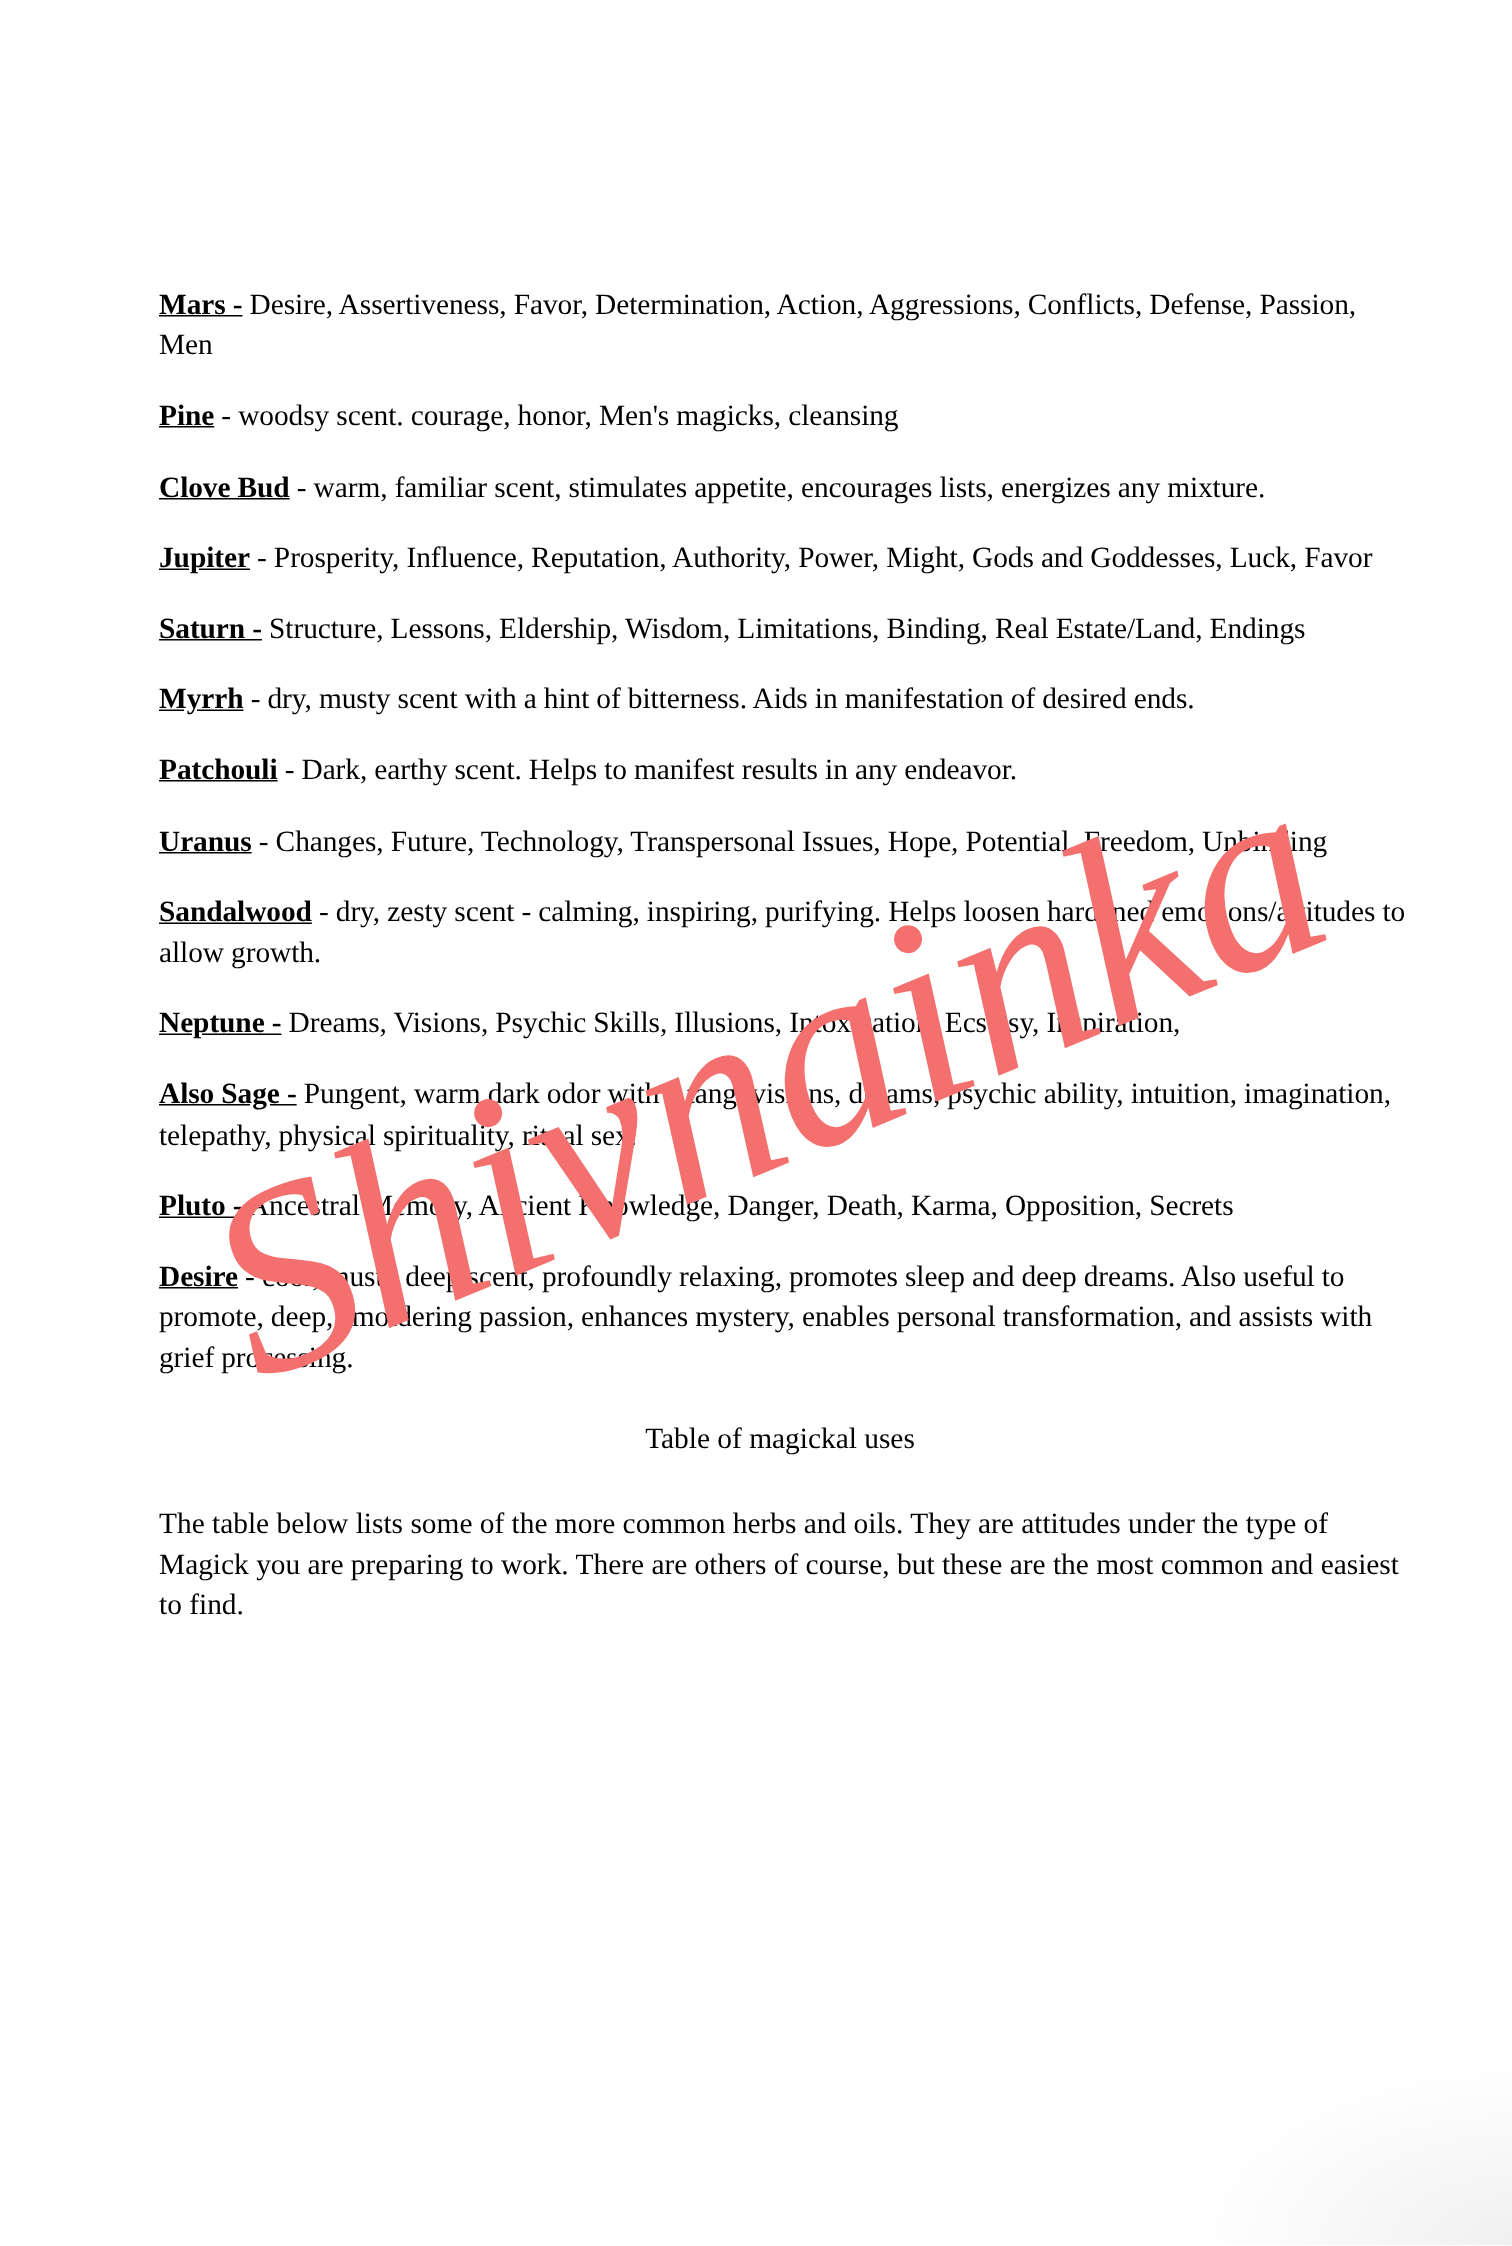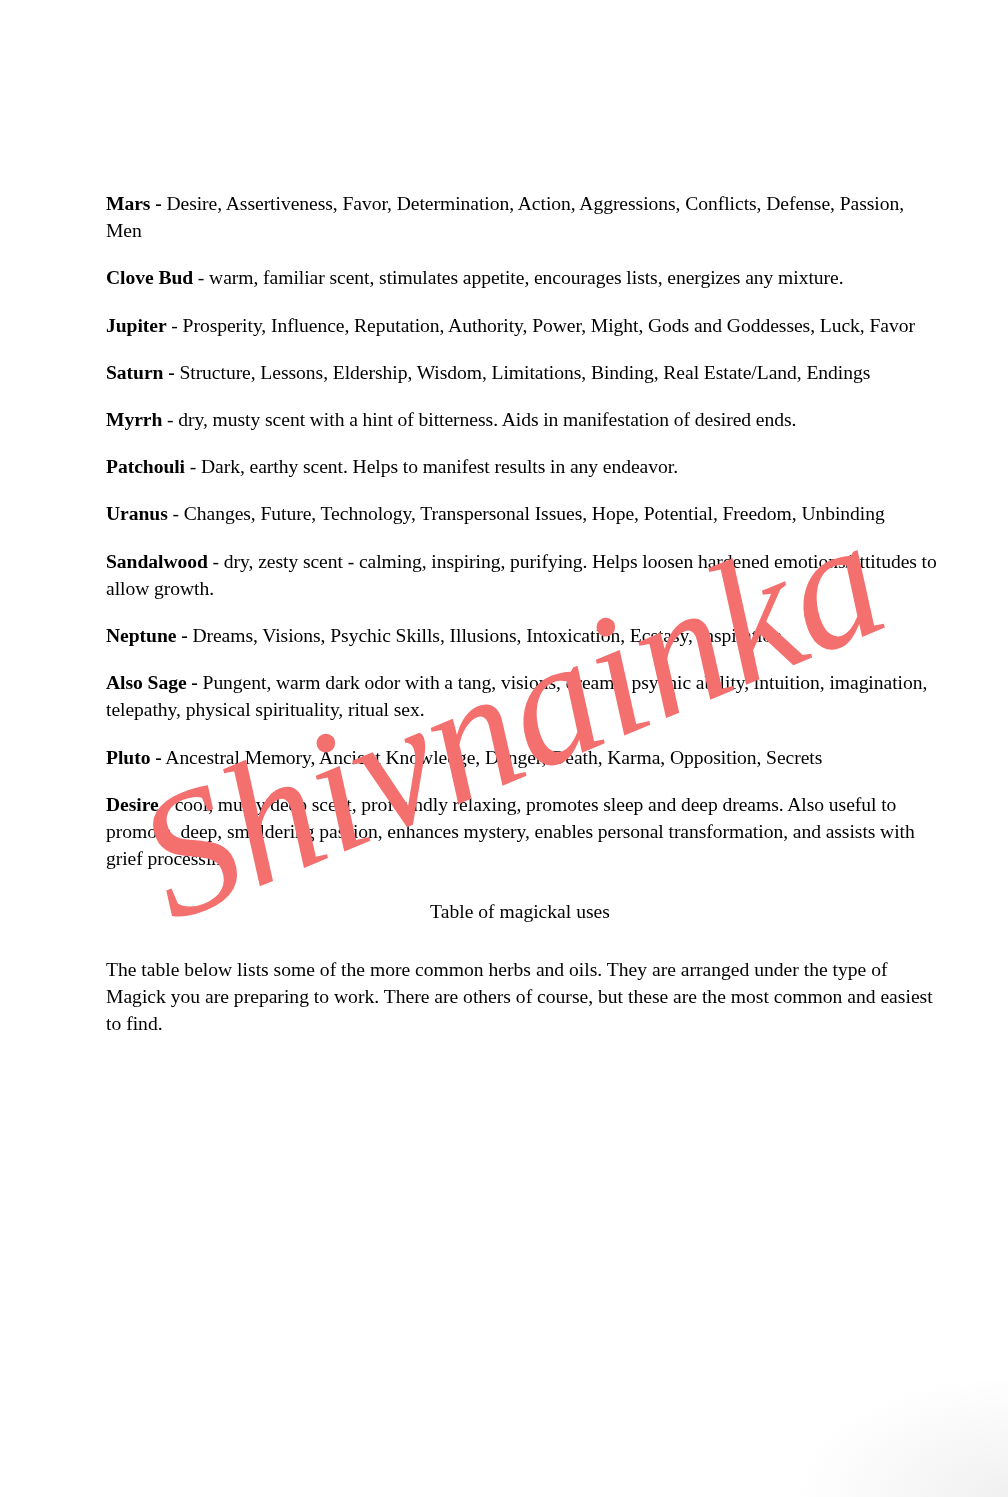--- a/index.html
+++ b/index.html
@@ -43,20 +43,21 @@
     margin: 0 0 20px 0;
     font-size: 19.6px;
     line-height: 27.2px;
     text-align: left;
     letter-spacing: -0.05px;
     word-spacing: -0.1px;
   }
 
   p.entry .term {
     font-weight: bold;
+    text-decoration: underline;
   }
 
   h2.section-heading {
     margin: 26px 0 0 0;
     font-size: 19.6px;
     line-height: 27.2px;
     font-weight: normal;
     text-align: center;
     
     padding-right: 8px;
@@ -96,20 +97,21 @@
 </style>
 </head>
 <body>
 
 <div class="page">
 
   <div class="content">
 
     <p class="entry"><span class="term">Mars -</span><span> Desire, Assertiveness, Favor, Determination, Action, Aggressions, Conflicts, Defense, Passion, Men</span></p>
 
+    <p class="entry"><span class="term">Pine</span><span> - woodsy scent. courage, honor, Men's magicks, cleansing</span></p>
 
     <p class="entry"><span class="term">Clove Bud</span><span> - warm, familiar scent, stimulates appetite, encourages lists, energizes any mixture.</span></p>
 
     <p class="entry"><span class="term">Jupiter</span><span> - Prosperity, Influence, Reputation, Authority, Power, Might, Gods and Goddesses, Luck, Favor</span></p>
 
 
     <p class="entry"><span class="term">Saturn -</span><span> Structure, Lessons, Eldership, Wisdom, Limitations, Binding, Real Estate/Land, Endings</span></p>
 
     <p class="entry"><span class="term">Myrrh</span><span> - dry, musty scent with a hint of bitterness. Aids in manifestation of desired ends.</span></p>
 
@@ -122,21 +124,21 @@
     <p class="entry"><span class="term">Neptune -</span><span> Dreams, Visions, Psychic Skills, Illusions, Intoxication, Ecstasy, Inspiration,</span></p>
 
     <p class="entry"><span class="term">Also Sage -</span><span> Pungent, warm dark odor with a tang, visions, dreams, psychic ability, intuition, imagination, telepathy, physical spirituality, ritual sex.</span></p>
 
     <p class="entry"><span class="term">Pluto -</span><span> Ancestral Memory, Ancient Knowledge, Danger, Death, Karma, Opposition, Secrets</span></p>
 
     <p class="entry"><span class="term">Desire</span><span> - cool, musty deep scent, profoundly relaxing, promotes sleep and deep dreams. Also useful to promote, deep, smoldering passion, enhances mystery, enables personal transformation, and assists with grief processing.</span></p>
 
     <h2 class="section-heading">Table of magickal uses</h2>
 
-    <p class="body-text">The table below lists some of the more common herbs and oils. They are arranged under the type of Magick you are preparing to work. There are others of course, but these are the most common and easiest to find.</p>
+    <p class="body-text">The table below lists some of the more common herbs and oils. They are attitudes under the type of Magick you are preparing to work. There are others of course, but these are the most common and easiest to find.</p>
 
   </div>
 
   <div class="watermark">
     <span class="watermark-text">Shivnainka</span>
   </div>
 
 </div>
 
 </body></html>

